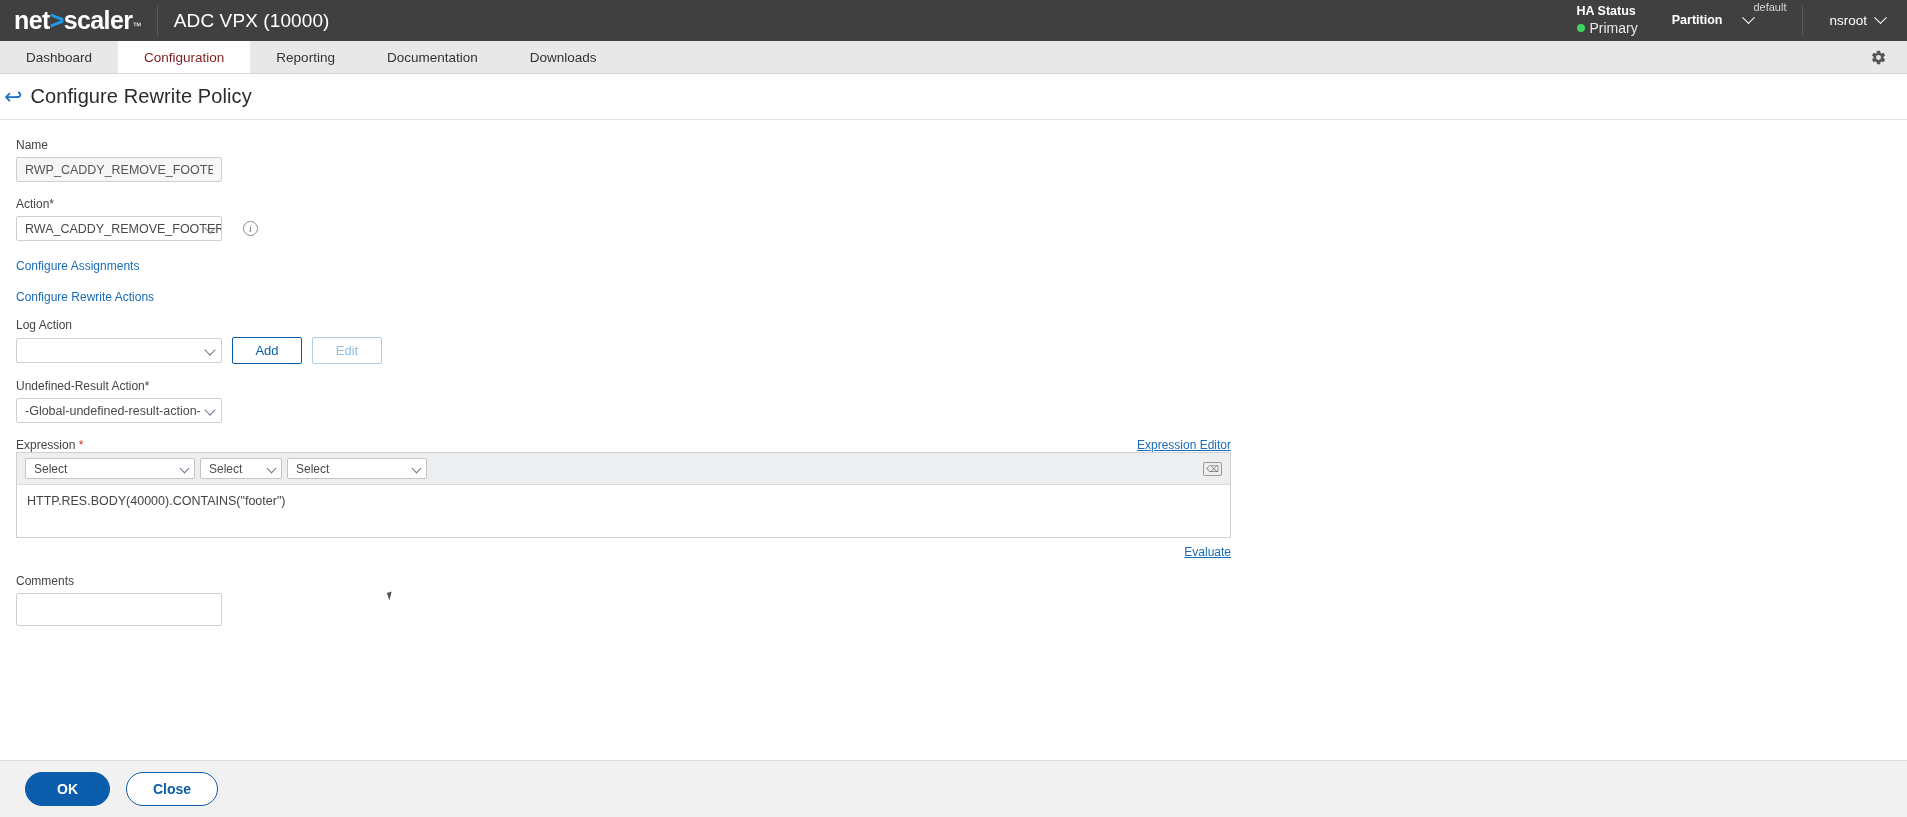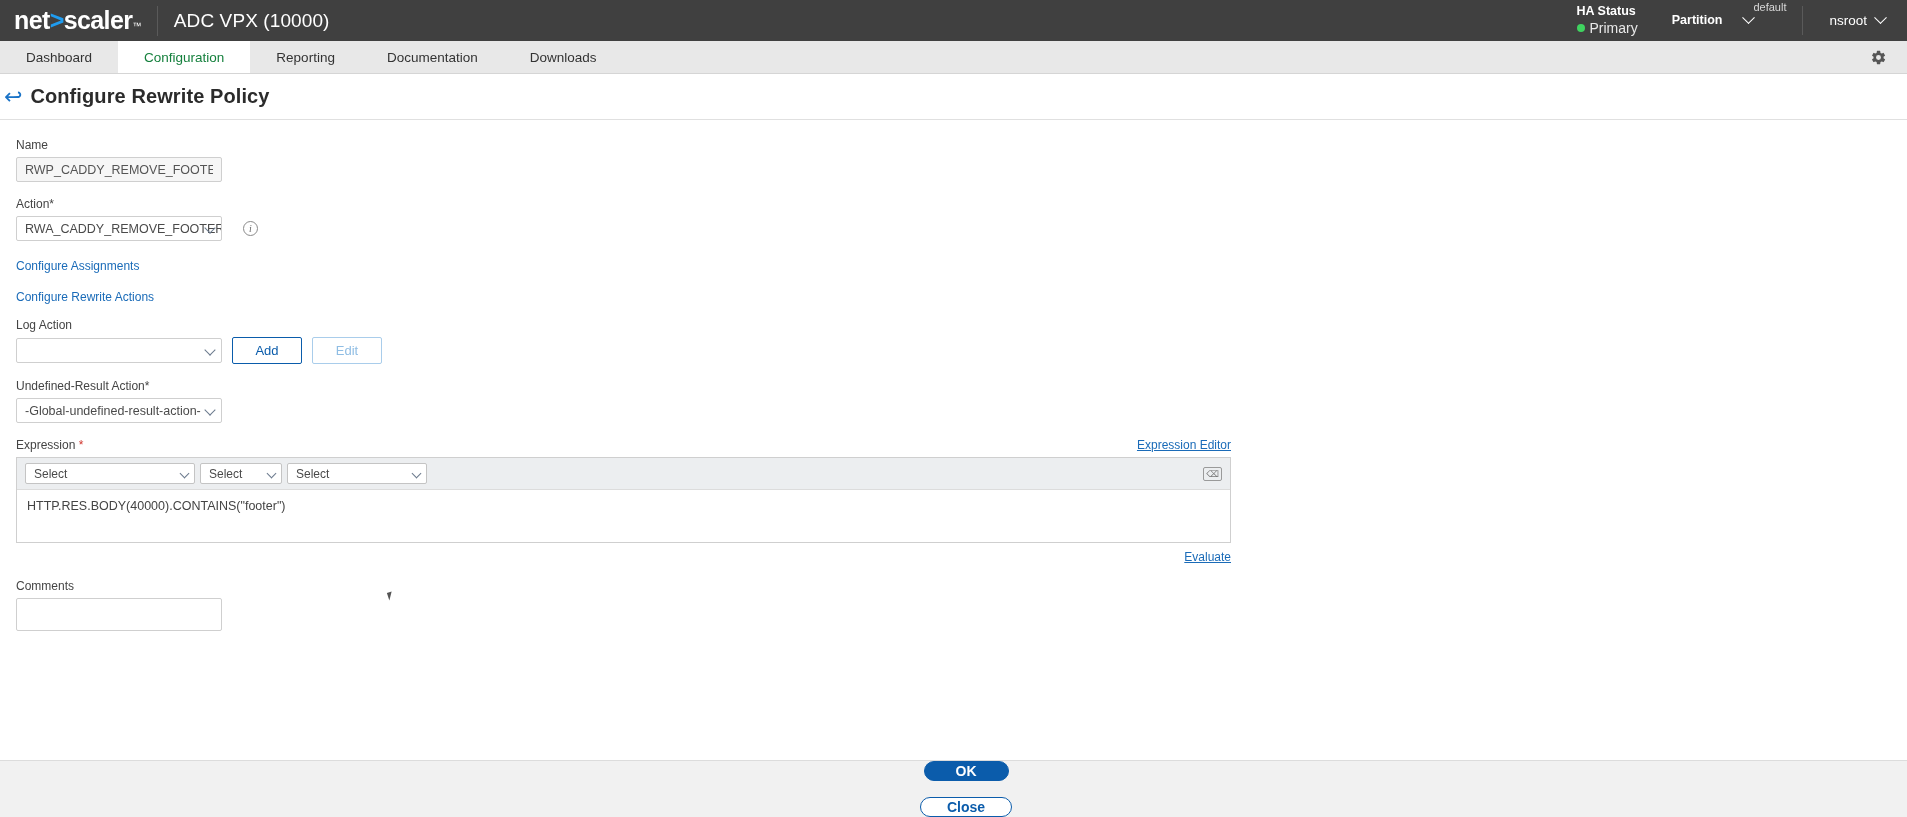--- a/index.html
+++ b/index.html
@@ -115,21 +115,21 @@
     display: flex;
     align-items: center;
     padding: 0 26px;
     font-size: 13.5px;
     color: #333333;
     cursor: pointer;
     user-select: none;
   }
   .nav-tab.active {
     background: #ffffff;
-    color: #15803d;
+    color: #7f1d1d;
   }
   .nav-gear {
     margin-left: auto;
     display: flex;
     align-items: center;
     padding: 0 20px;
     cursor: pointer;
   }
 
   
@@ -145,21 +145,21 @@
     color: #1a73c7;
     font-size: 22px;
     line-height: 1;
     padding: 0 8px 0 2px;
     cursor: pointer;
     display: flex;
     align-items: center;
   }
   .page-title {
     font-size: 20px;
-    font-weight: 700;
+    font-weight: 400;
     color: #2b2b2b;
     letter-spacing: 0.1px;
   }
 
   
   .form-body {
     padding: 18px 0 0 16px;
     background: #ffffff;
     height: 562px;
     position: relative;
@@ -260,21 +260,20 @@
     border-color: #a9cdeb;
     color: #8fbde4;
     cursor: default;
   }
 
   
   .expr-head {
     display: flex;
     align-items: center;
     width: 1215px;
-    margin-bottom: 5px;
   }
   .expr-editor-link {
     margin-left: auto;
     color: #1a6bb8;
     font-size: 12px;
     text-decoration: underline;
     cursor: pointer;
   }
   .expr-container {
     width: 1215px;
@@ -358,21 +357,20 @@
     position: absolute;
     left: 0; bottom: 0;
     width: 1907px;
     height: 57px;
     background: #f1f1f1;
     border-top: 1px solid #dcdcdc;
     display: flex;
     align-items: center;
     padding-left: 25px;
     gap: 16px;
-    flex-direction: column;
   }
   .btn-pill {
     height: 34px;
     min-width: 85px;
     padding: 0 26px;
     border-radius: 18px;
     font-size: 14px;
     font-weight: 700;
     cursor: pointer;
     font-family: "Liberation Sans", sans-serif;

